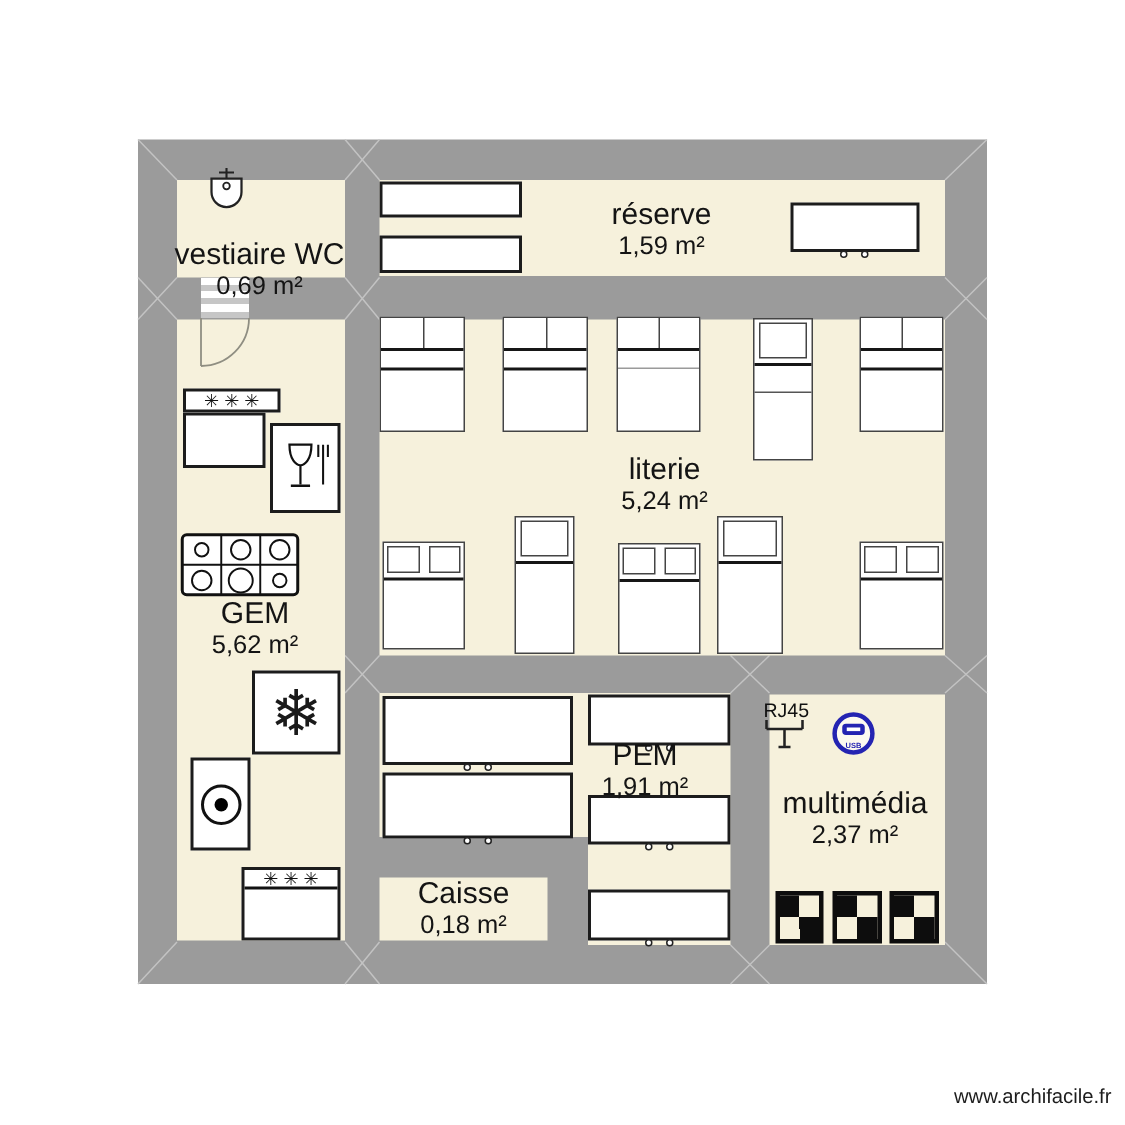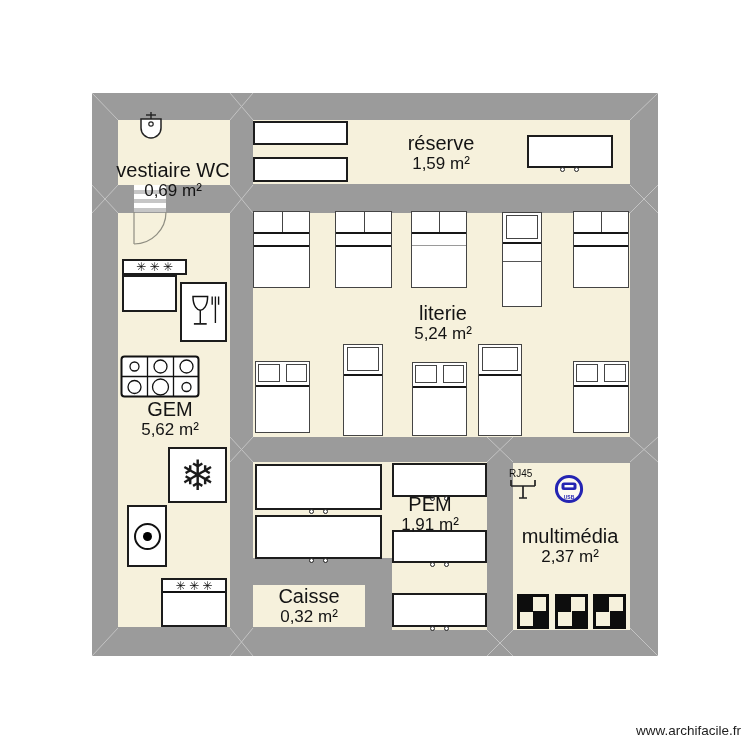--- a/index.html
+++ b/index.html
@@ -15,21 +15,21 @@
   .fbox{background:#ffffff;border:2px solid #1c1c1c;}
   .bed{background:#ffffff;border:1px solid #444;}
   .stars{display:flex;justify-content:space-around;align-items:center;
          font-size:12px;color:#111;padding:0 6px;}
   .checker{border:3px solid #0d0d0d;
            background:conic-gradient(#f6f1dc 0 25%, #0d0d0d 25% 50%, #f6f1dc 50% 75%, #0d0d0d 75% 100%);}
   .knob{position:absolute;width:5px;height:5px;border:1px solid #222;border-radius:50%;
         background:#fff;box-sizing:border-box;}
   .snow{display:flex;align-items:center;justify-content:center;font-size:42px;color:#1a1a1a;
         font-family:"DejaVu Sans",sans-serif;}
-  .rj45-label{font-size:10px;color:#111;line-height:9px;}
+  .rj45-label{font-size:13px;color:#111;line-height:9px;}
   .watermark{position:absolute;top:723px;right:9px;font-size:13.5px;color:#1d1d1d;z-index:50;}
   svg{display:block;}
 </style>
 </head>
 <body>
 
 <div class="canvas">
   <div id="plan">
       <div class="abs wall-slab" style="position: absolute; left: 92px; top: 93px; width: 566px; height: 563px; box-sizing: border-box;"></div>
       <svg width="750" height="750" style="position:absolute;left:0;top:0;pointer-events:none">
@@ -220,17 +220,17 @@
       <div class="abs room-label" style="left: 430px; top: 514px;">
         <span class="room-name">PEM</span>
         <span class="room-area">1,91 m²</span>
       </div>
       <div class="abs room-label" style="left: 570px; top: 546px;">
         <span class="room-name">multimédia</span>
         <span class="room-area">2,37 m²</span>
       </div>
       <div class="abs room-label" style="left: 309px; top: 606px;">
         <span class="room-name">Caisse</span>
-        <span class="room-area">0,32 m²</span>
+        <span class="room-area">0,18 m²</span>
       </div>
     </div>
   <div class="watermark">www.archifacile.fr</div>
 </div>
 
 </body></html>

